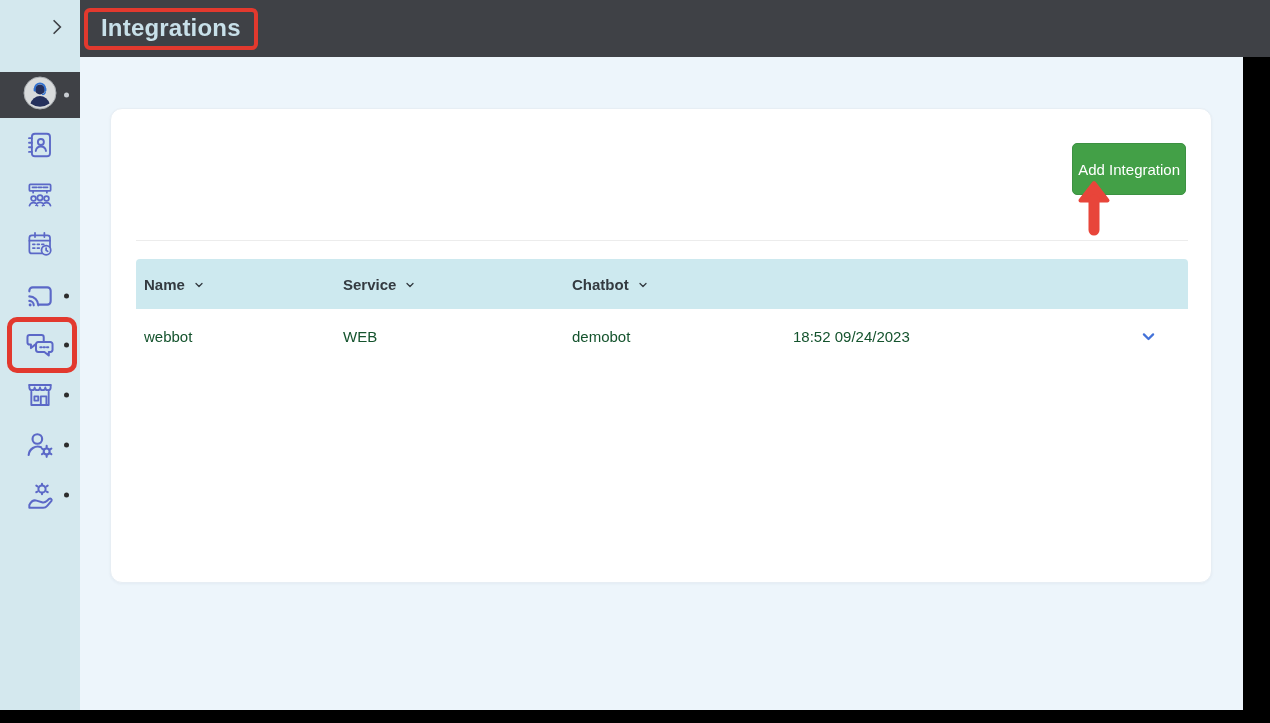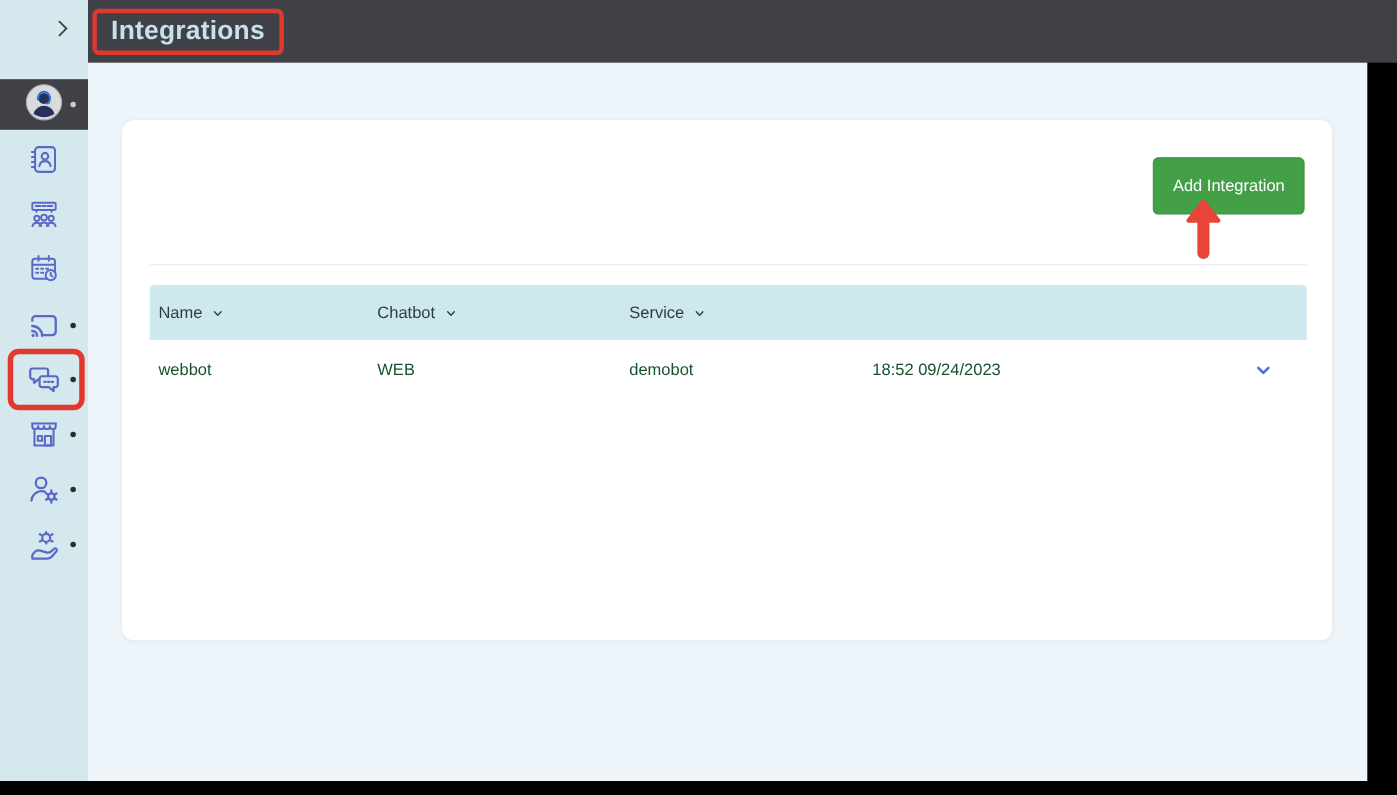--- a/index.html
+++ b/index.html
@@ -25,31 +25,31 @@
   .topbar { position:absolute; left:80px; top:0; width:1261px; height:57px; background:#3f4146;
             display:flex; align-items:center; padding-left:4px; z-index:2; }
   .title-box { border:4px solid #e2392e; border-radius:6px; padding:2px 13px 4px; }
   .page-title { font-size:24px; font-weight:700; color:#c8e0e9; letter-spacing:.2px; }
 
   
   .main { position:absolute; left:80px; top:57px; width:1163px; height:653px; }
   .card { position:absolute; left:30px; top:51px; width:1102px; height:475px; background:#fff;
           border:1px solid #e7eef4; border-radius:12px; box-shadow:0 1px 3px rgba(30,60,90,.05); }
 
-  .add-btn { position:absolute; right:25px; top:34px; height:52px; padding:0 17px;
+  .add-btn { position:absolute; right:25px; top:34px; height:52px; padding:0 5px;
              background:#43a047; border:1px solid #3c9142; border-radius:5px;
              color:#fff; font-size:15px; font-family:"Liberation Sans", sans-serif; cursor:pointer; }
   .anno-arrow { position:absolute; left:965px; top:70px; pointer-events:none; }
 
   .divider { position:absolute; left:25px; top:131px; width:1052px; height:1px; background:#ececec; border:0; }
 
   .table { position:absolute; left:25px; top:150px; width:1052px; }
   .trow-grid { display:grid; grid-template-columns:199px 229px 221px 315px 1fr; padding-left:8px; align-items:center; }
   .thead { height:50px; background:#cde9ef; border-radius:4px 4px 0 0; }
-  .th { display:flex; align-items:center; gap:8px; font-size:15px; font-weight:400; color:#333a40; cursor:pointer; }
+  .th { display:flex; align-items:center; gap:8px; font-size:15px; font-weight:700; color:#333a40; cursor:pointer; }
   .th svg { margin-top:2px; }
   .trow { height:54px; background:#fff; }
   .td { font-size:15px; color:#14532d; }
   .td-expand { display:flex; justify-content:center; cursor:pointer; }
 </style>
 </head>
 <body>
 
 <div class="stage">
 
@@ -196,27 +196,27 @@
       <div class="table">
 
         <div class="thead trow-grid">
           <div class="th">
             <span>Name</span>
             <svg width="12" height="12" viewBox="0 0 24 24">
                 <path d="M6 9l6 6 6-6" fill="none" stroke="#333a40" stroke-width="2.6" stroke-linecap="round" stroke-linejoin="round"></path>
               </svg>
           </div>
           <div class="th">
-            <span>Chatbot</span>
+            <span>Service</span>
             <svg width="12" height="12" viewBox="0 0 24 24">
                 <path d="M6 9l6 6 6-6" fill="none" stroke="#333a40" stroke-width="2.6" stroke-linecap="round" stroke-linejoin="round"></path>
               </svg>
           </div>
           <div class="th">
-            <span>Service</span>
+            <span>Chatbot</span>
             <svg width="12" height="12" viewBox="0 0 24 24">
                 <path d="M6 9l6 6 6-6" fill="none" stroke="#333a40" stroke-width="2.6" stroke-linecap="round" stroke-linejoin="round"></path>
               </svg>
           </div>
           <div class="th"></div>
         </div>
 
         <div class="trow trow-grid">
           <div class="td">webbot</div>
           <div class="td">WEB</div>

